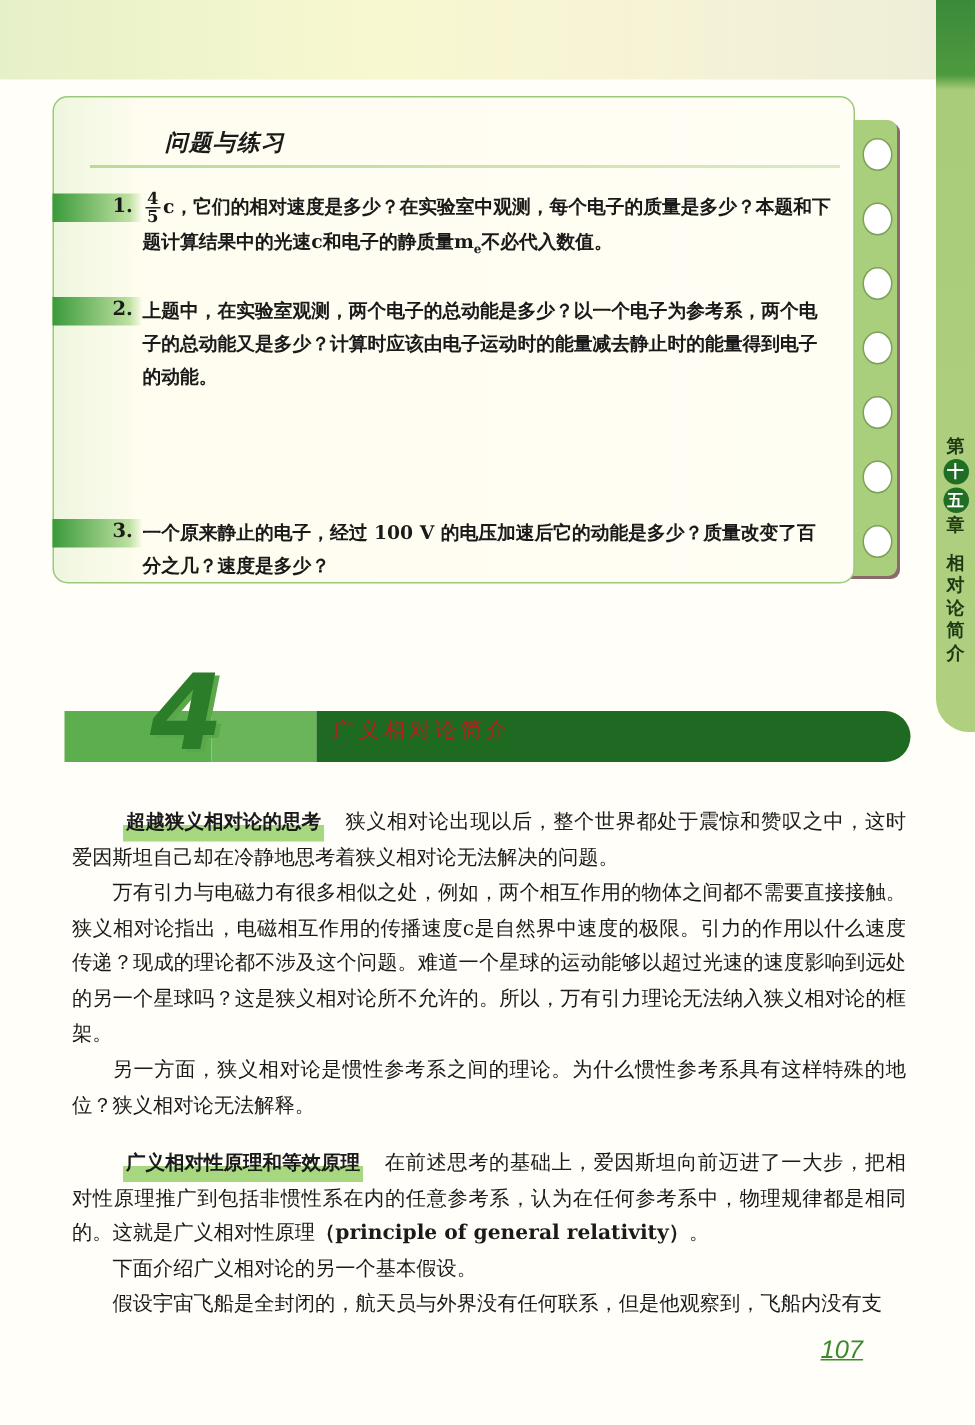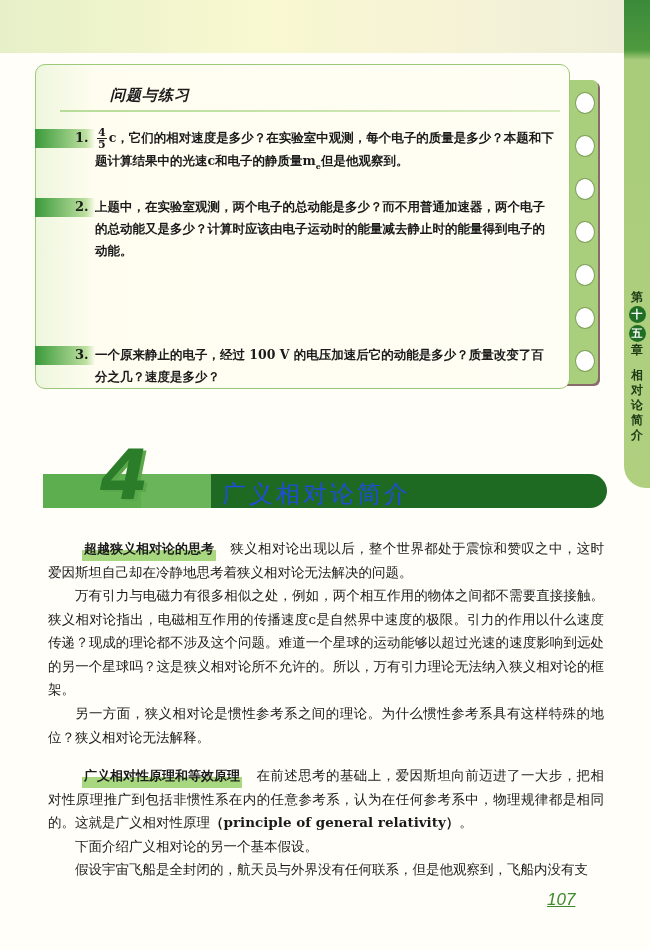--- a/index.html
+++ b/index.html
@@ -18,21 +18,21 @@
   .q .numband{position:absolute;left:35px;top:2px;width:60px;height:19px;background:linear-gradient(90deg,#3a9a3a,#bde0a0 85%,rgba(255,255,255,0));}
   .q .num{position:absolute;left:75px;top:0;font-family:"DejaVu Serif",serif;font-size:13px;}
   .q .txt{position:absolute;left:95px;top:0;width:460px;}
   .frac{display:inline-block;vertical-align:middle;text-align:center;font-size:11px;line-height:11px;margin:0 2px;}
   .frac span{display:block;}
   .frac .top{border-bottom:1px solid #222;padding:0 1px;}
   .sec-band-light{position:absolute;left:43px;top:474px;width:98px;height:34px;background:#5cae4e;}
   .sec-band-mid{position:absolute;left:141px;top:474px;width:70px;height:34px;background:#6ab45a;}
   .sec-band-dark{position:absolute;left:211px;top:474px;width:396px;height:34px;background:#1f6a22;border-radius:0 17px 17px 0;}
   .sec-num{position:absolute;left:100px;top:440px;font-family:"DejaVu Sans",sans-serif;font-weight:bold;font-style:italic;font-size:70px;line-height:70px;color:#2b7d2a;text-shadow:3px 2px 0 #5aa84a;}
-  .sec-title{position:absolute;left:222px;top:478px;font-family:"DejaVu Sans",sans-serif;font-size:24px;color:#1d4ed8;letter-spacing:3px;text-align:center;}
+  .sec-title{position:absolute;left:222px;top:478px;font-family:"DejaVu Sans",sans-serif;font-size:14px;color:#b91c1c;letter-spacing:3px;text-align:center;}
   .body{position:absolute;left:48px;width:556px;font-size:13.5px;line-height:23.5px;text-align:justify;}
   .kw{display:inline-block;font-family:"DejaVu Sans",sans-serif;font-weight:bold;font-size:13px;background:linear-gradient(180deg,rgba(0,0,0,0) 55%,#a7d77f 55%);padding:0 2px;margin-left:34px;margin-right:14px;}
   .indent{text-indent:27px;}
   b.bf{font-family:"DejaVu Sans",sans-serif;font-weight:normal;}
   .pagenum{position:absolute;left:547px;top:890px;font-family:"Liberation Sans",sans-serif;font-style:italic;font-size:17px;color:#3c8a2c;text-decoration:underline;}
 </style>
 </head>
 <body>
 
 <div class="top-band"></div>
@@ -60,29 +60,29 @@
   <div class="hole" style="top:270px"></div>
 </div>
 <div class="qbox"></div>
 <div class="qtitle">问题与练习</div>
 <div class="qrule"></div>
 
 <div class="q" style="top:127px">
   <div class="numband"></div>
   <span class="num">1.</span>
   <div class="txt">
-    <span class="frac"><span class="top">4</span><span>5</span></span><span>c，它们的相对速度是多少？在实验室中观测，每个电子的质量是多少？本题和下题计算结果中的光速c和电子的静质量m</span><sub style="font-size:8px">e</sub><span>但是他观察到。</span>
+    <span class="frac"><span class="top">4</span><span>5</span></span><span>c，它们的相对速度是多少？在实验室中观测，每个电子的质量是多少？本题和下题计算结果中的光速c和电子的静质量m</span><sub style="font-size:8px">e</sub><span>不必代入数值。</span>
   </div>
 </div>
 
 <div class="q" style="top:196px">
   <div class="numband"></div>
   <span class="num">2.</span>
   <div class="txt">
-    <div>上题中，在实验室观测，两个电子的总动能是多少？而不用普通加速器，两个电子的总动能又是多少？计算时应该由电子运动时的能量减去静止时的能量得到电子的动能。</div>
+    <div>上题中，在实验室观测，两个电子的总动能是多少？以一个电子为参考系，两个电子的总动能又是多少？计算时应该由电子运动时的能量减去静止时的能量得到电子的动能。</div>
   </div>
 </div>
 
 <div class="q" style="top:344px">
   <div class="numband"></div>
   <span class="num">3.</span>
   <div class="txt">一个原来静止的电子，经过 100 V 的电压加速后它的动能是多少？质量改变了百分之几？速度是多少？</div>
 </div>
 
 <div class="sec-band-light"></div>

